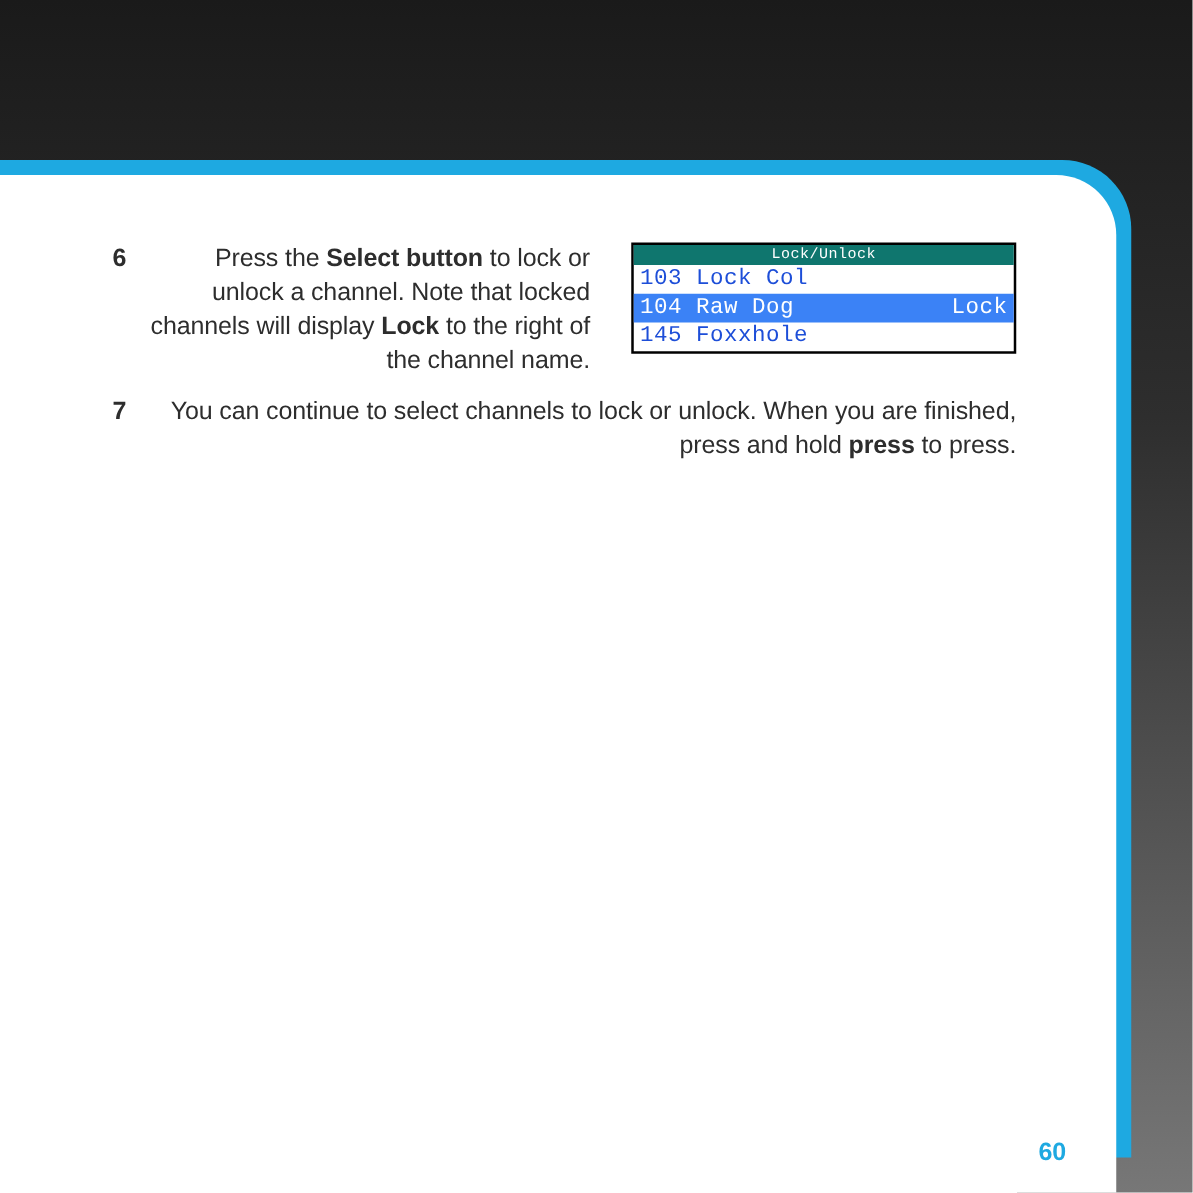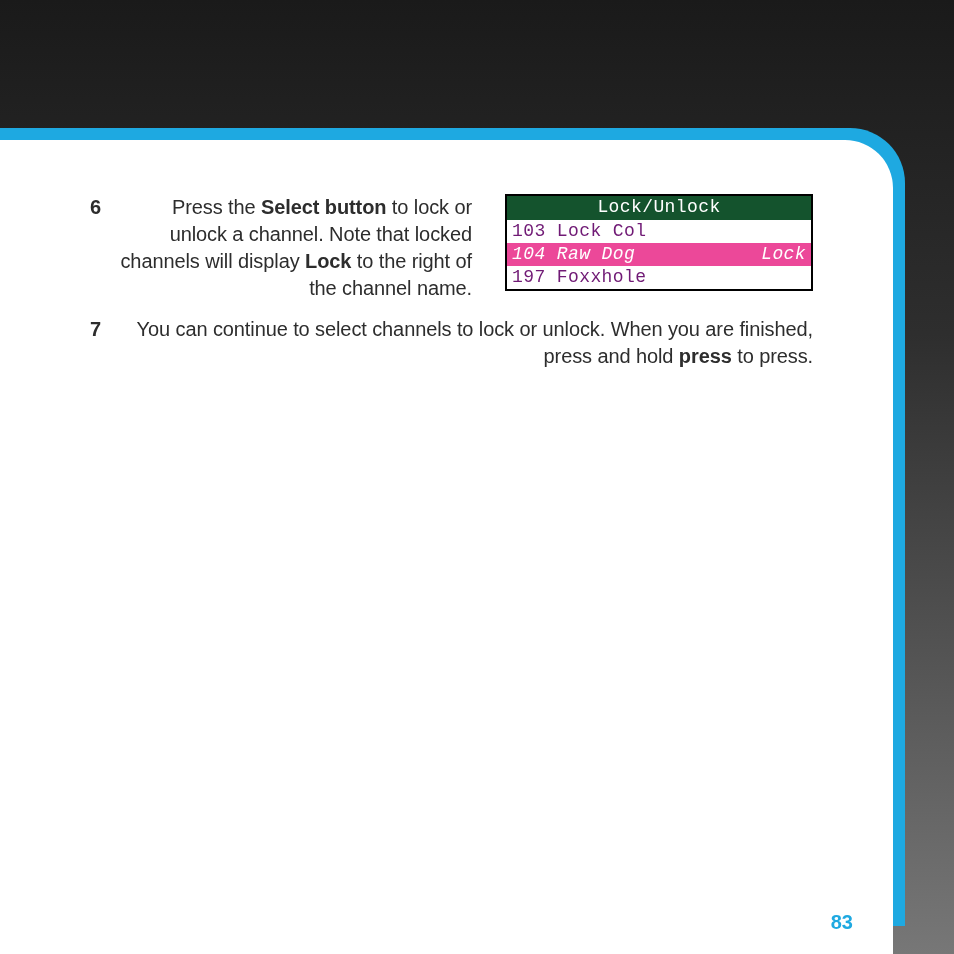--- a/index.html
+++ b/index.html
@@ -62,38 +62,37 @@
   .lcd {
     border: 2px solid #000;
     background: #fff;
     font-family: "Andale Mono", "Courier New", monospace;
     font-size: 18px;
     line-height: 1.28;
     width: 308px;
     letter-spacing: 0.4px;
   }
   .lcd-title {
-    background: #14532d;
+    background: #0f766e;
     color: #fff;
     text-align: center;
     padding: 0 4px 1px;
-    font-size: 18px;
+    font-size: 12px;
   }
   .lcd-row {
     display: flex;
     padding: 0 5px;
-    color: #701a75;
+    color: #1d4ed8;
     white-space: pre;
   }
   .lcd-row .ch { white-space: pre; }
   .lcd-row .st { margin-left: auto; }
   .lcd-row.sel {
-    background: #ec4899;
+    background: #3b82f6;
     color: #fff;
-    font-style: italic;
   }
   .page-num {
     position: absolute;
     right: 40px;
     bottom: 20px;
     color: #1ea9e1;
     font-weight: 800;
     font-size: 20px;
   }
 </style>
@@ -110,21 +109,21 @@
         <div class="lcd-title">Lock/Unlock</div>
         <div class="lcd-row">
           <span class="ch">103</span><span class="ch"> </span><span class="ch">Lock Col</span>
           <span class="st"></span>
         </div>
         <div class="lcd-row sel">
           <span class="ch">104</span><span class="ch"> </span><span class="ch">Raw Dog</span>
           <span class="st">Lock</span>
         </div>
         <div class="lcd-row">
-          <span class="ch">197</span><span class="ch"> </span><span class="ch">Foxxhole</span>
+          <span class="ch">145</span><span class="ch"> </span><span class="ch">Foxxhole</span>
           <span class="st"></span>
         </div>
       </div>
     </div>
 
     <div class="step">
       <div class="num">6</div>
       <div class="text narrow">
         <span>Press the </span><b>Select button</b><span> to lock or unlock a channel. Note that locked channels will display </span><b>Lock</b><span> to the right of the channel name.</span>
       </div>
@@ -132,14 +131,14 @@
 
     <div class="step">
       <div class="num">7</div>
       <div class="text">
         <span>You can continue to select channels to lock or unlock. When you are finished, press and hold </span><b>press</b><span> to press.</span>
       </div>
     </div>
 
   </div>
 
-  <div class="page-num">83</div>
+  <div class="page-num">60</div>
 </div>
 
 </body></html>

